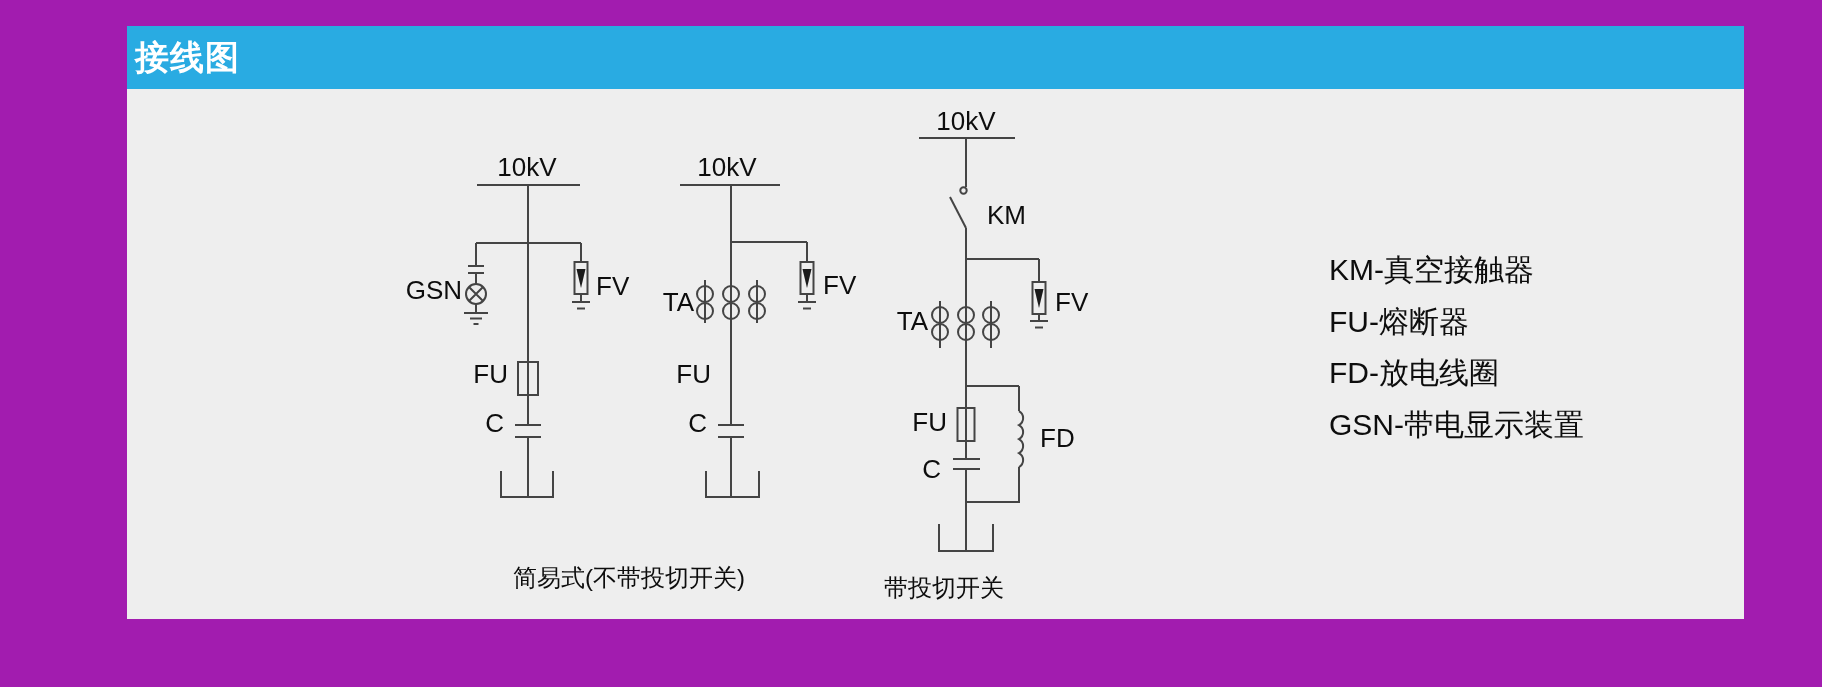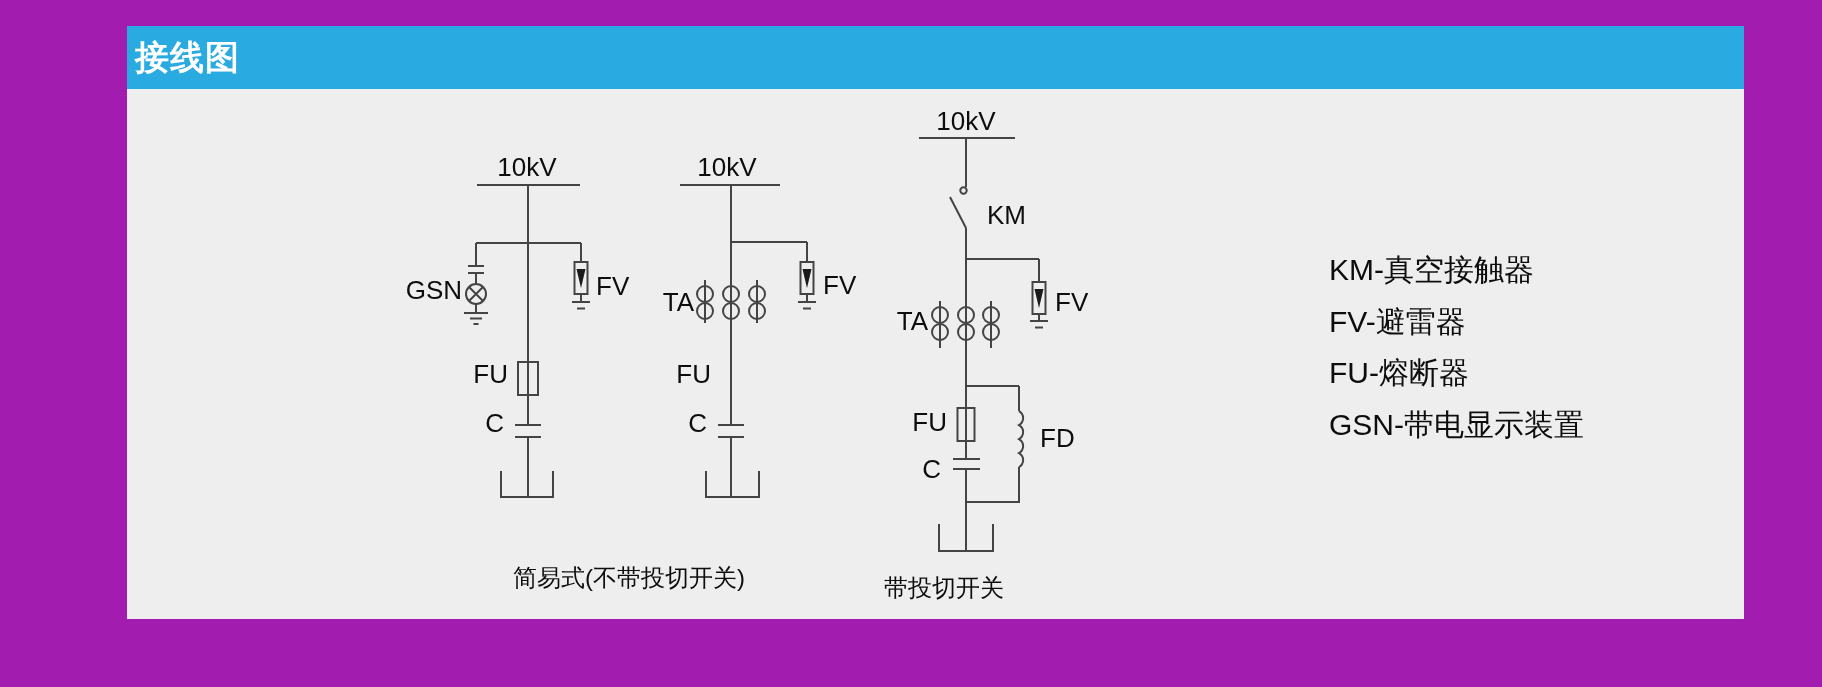--- a/index.html
+++ b/index.html
@@ -33,22 +33,22 @@
 
 <div class="page">
 
   <div class="panel">
     <div class="header">
       <span class="title">接线图</span>
     </div>
 
     <div class="legend">
       <div class="legend-item">KM-真空接触器</div>
-      <div class="legend-item">FV-避雷器</div>
       <div class="legend-item">FU-熔断器</div>
+      <div class="legend-item">FD-放电线圈</div>
       <div class="legend-item">GSN-带电显示装置</div>
     </div>
   </div>
 
   <svg class="schematic" width="1822" height="687" viewBox="0 0 1822 687">
 
     <g>
       <text x="527" y="176" text-anchor="middle">10kV</text>
       <path class="ln" d="M477 185 H580"></path>
       <path class="ln" d="M528 185 V425"></path>

